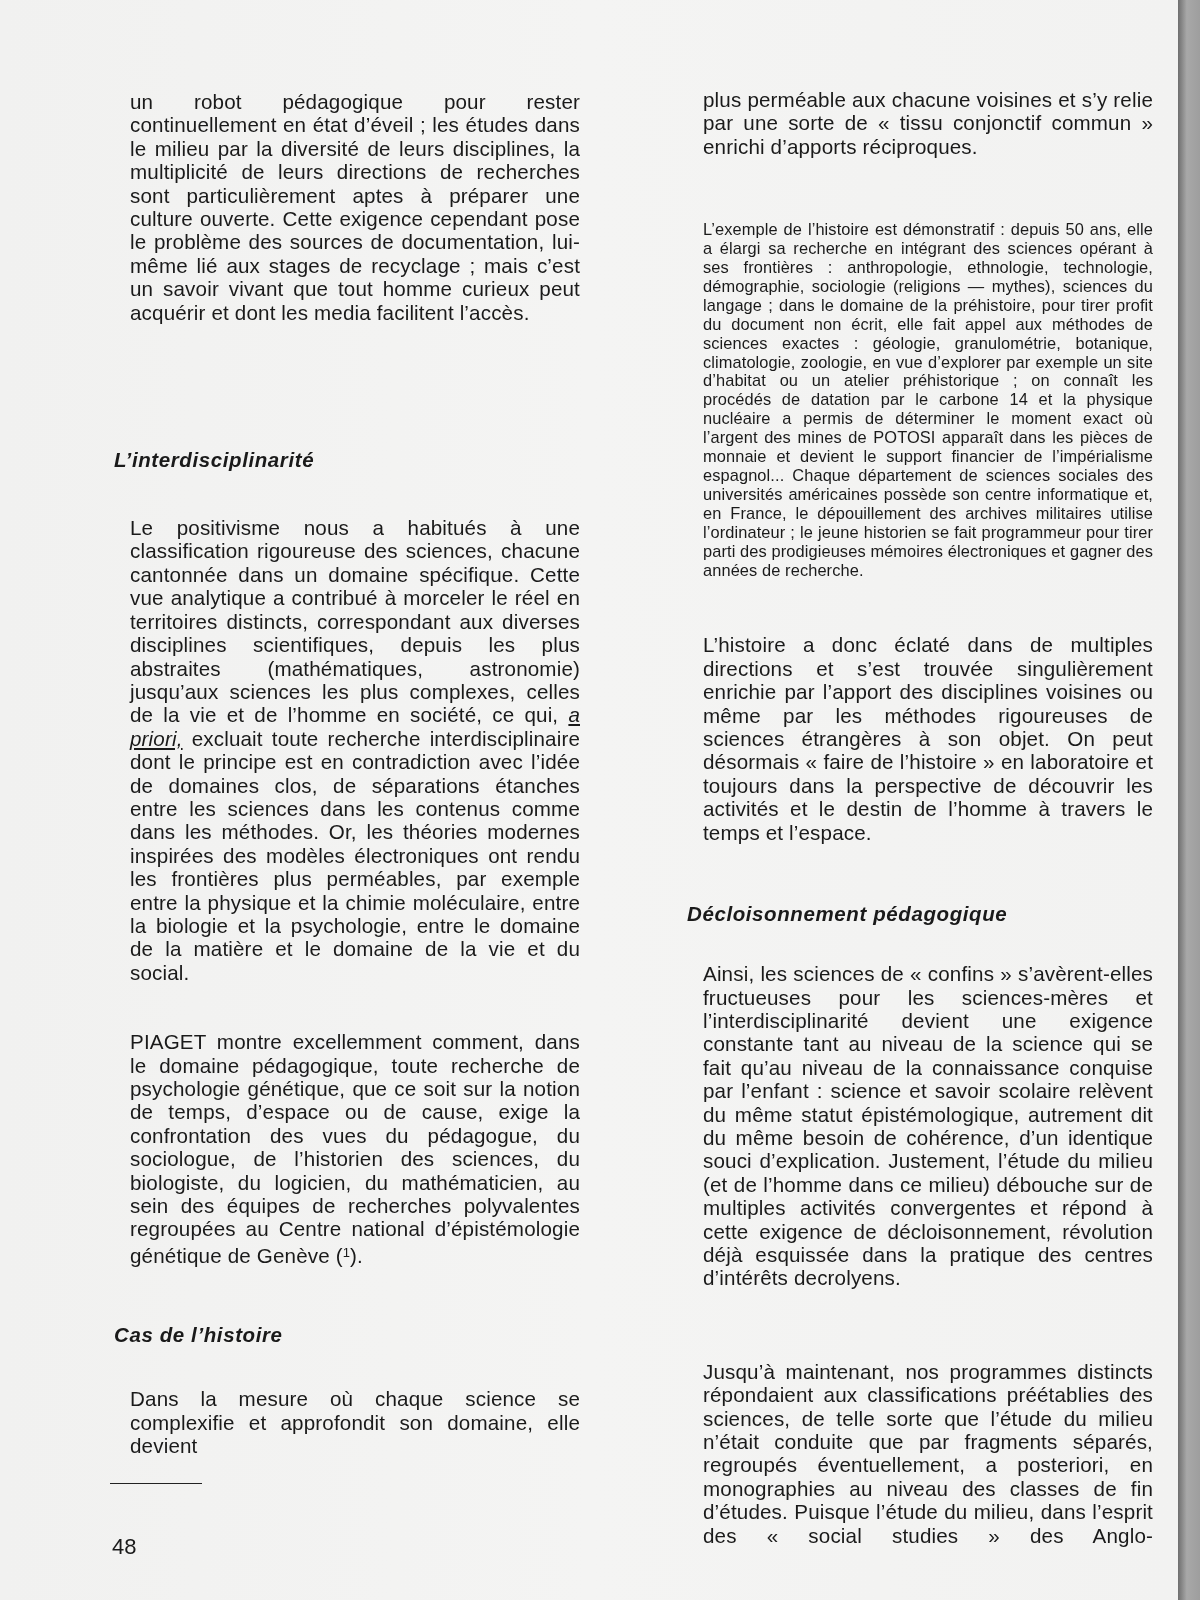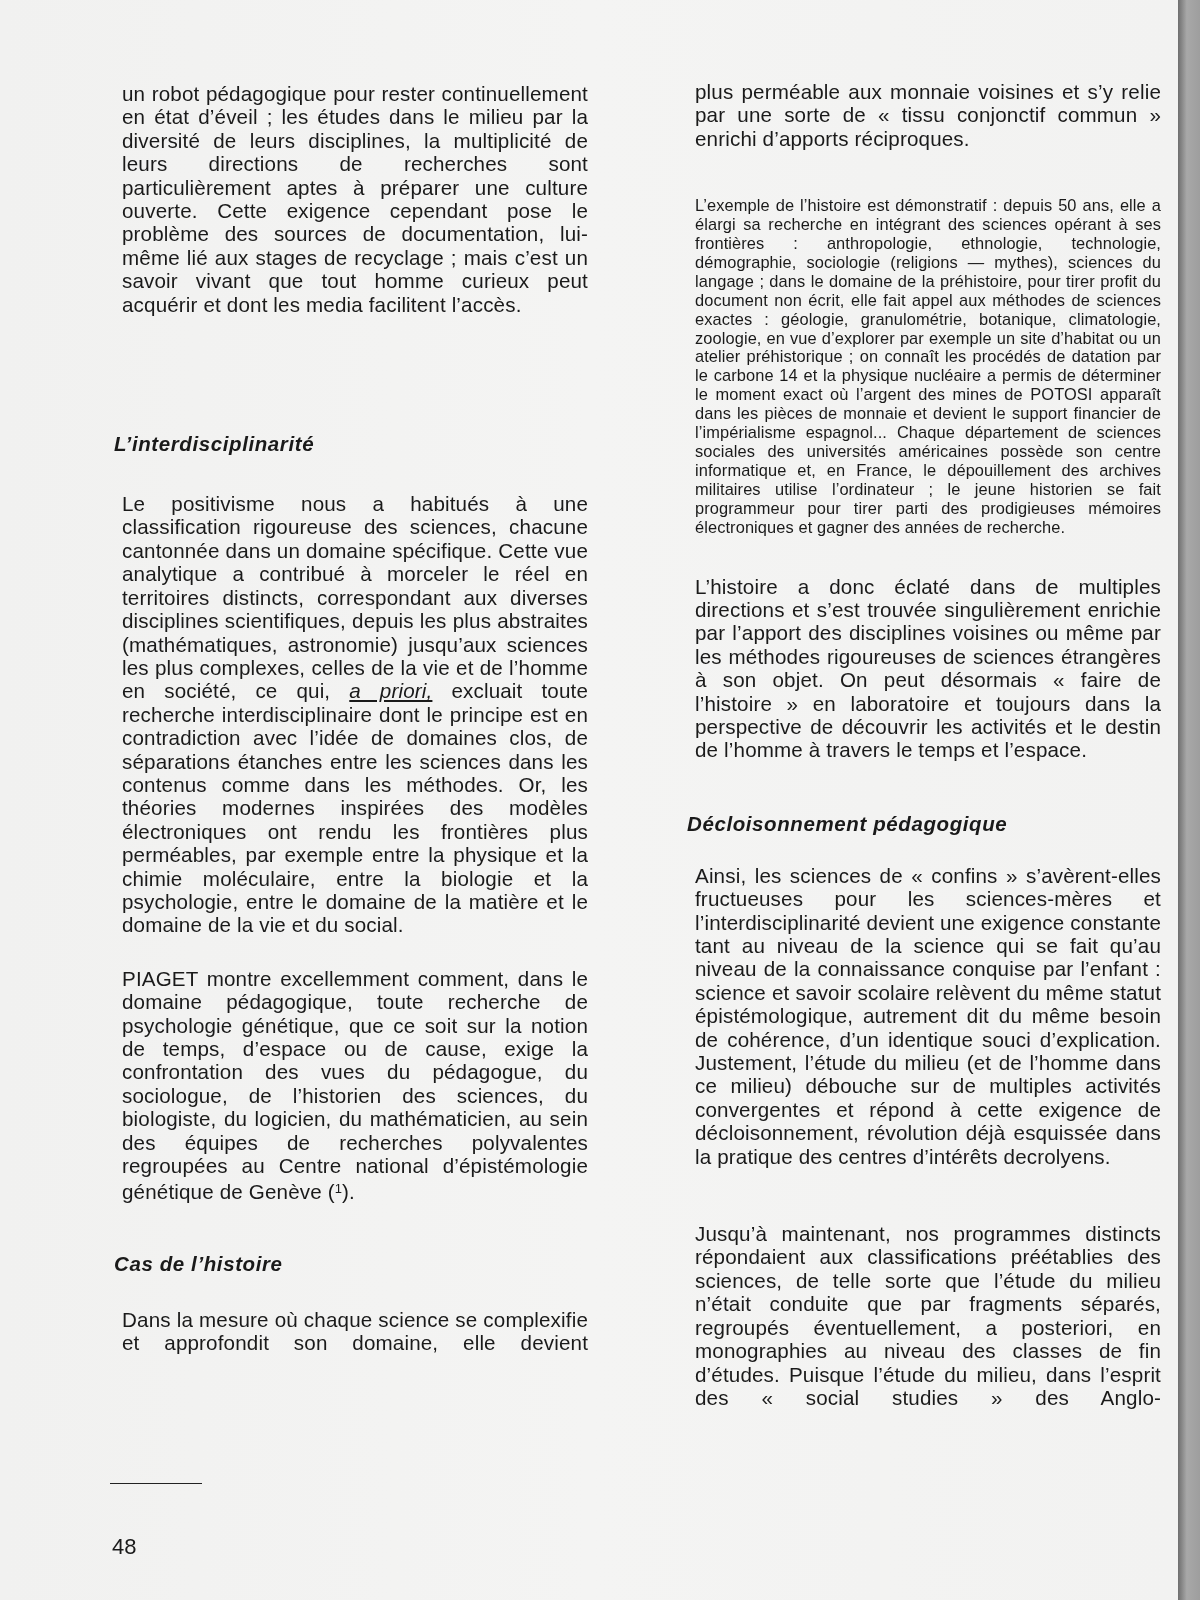--- a/index.html
+++ b/index.html
@@ -32,21 +32,21 @@
       background: linear-gradient(90deg, #6e6e6e 0%, #a8a8a8 40%, #9e9e9e 100%);
     }
     .col {
       position: absolute;
       top: 74px;
       width: 482px;
     }
     .col-left { left: 114px; }
     .col-right { left: 687px; top: 72px; }
     p {
-      margin: 8px;
+      margin: 16px;
       font-size: 20.6px;
       line-height: 23.4px;
       text-align: justify;
       letter-spacing: 0.15px;
       hyphens: manual;
     }
     p.small {
       font-size: 16.4px;
       line-height: 18.9px;
       letter-spacing: 0.1px;
@@ -132,21 +132,21 @@
   </div>
 
   <div class="rule-wrap">
     <div class="footnote-rule"></div>
   </div>
 
 
   <div class="page-number">48</div>
 
   <div class="col col-right">
-    <p>plus perméable aux monnaie voisines et s’y relie par une sorte de « tissu conjonctif commun » enrichi d’apports réciproques.</p>
+    <p>plus perméable aux chacune voisines et s’y relie par une sorte de « tissu conjonctif commun » enrichi d’apports réciproques.</p>
 
     <div class="gap-p-p" style="height:30px"></div>
     <p class="small">L’exemple de l’histoire est démonstratif : depuis 50 ans, elle a élargi sa recherche en intégrant des sciences opérant à ses frontières : anthropologie, ethnologie, technologie, démographie, sociologie (religions — mythes), sciences du langage ; dans le domaine de la préhistoire, pour tirer profit du document non écrit, elle fait appel aux méthodes de sciences exactes : géologie, granulométrie, botanique, climatologie, zoologie, en vue d’explorer par exemple un site d’habitat ou un atelier préhistorique ; on connaît les procédés de datation par le carbone 14 et la physique nucléaire a permis de déterminer le moment exact où l’argent des mines de POTOSI apparaît dans les pièces de monnaie et devient le support financier de l’impérialisme espagnol... Chaque département de sciences sociales des universités américaines possède son centre informatique et, en France, le dépouillement des archives militaires utilise l’ordinateur ; le jeune historien se fait programmeur pour tirer parti des prodigieuses mémoires électroniques et gagner des années de recherche.</p>
 
     <div class="gap-p-p" style="height:22px"></div>
     <p>L’histoire a donc éclaté dans de multiples directions et s’est trouvée singulièrement enrichie par l’apport des disciplines voisines ou même par les méthodes rigoureuses de sciences étrangères à son objet. On peut désormais « faire de l’histoire » en laboratoire et toujours dans la perspective de découvrir les activités et le destin de l’homme à travers le temps et l’espace.</p>
 
     <div class="gap-h2-h3" style="height:42px"></div>
     <h3 class="sub">Décloisonnement pédagogique</h3>
 

